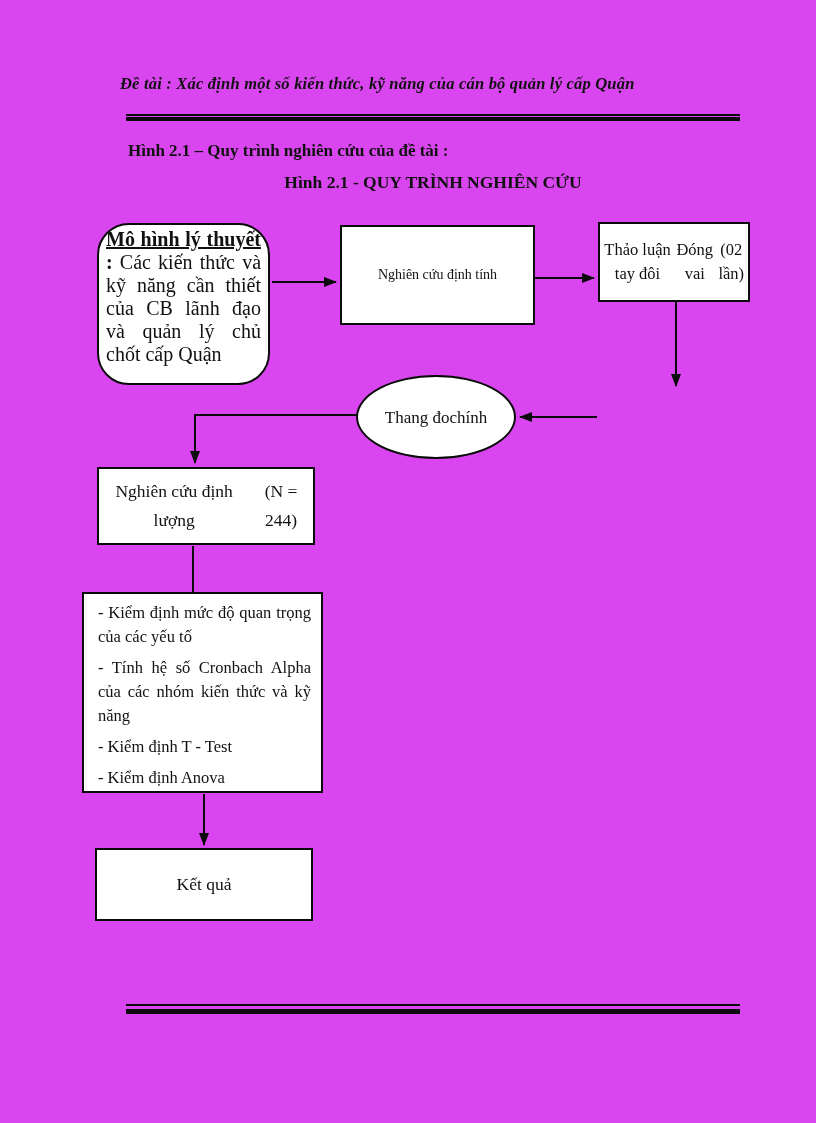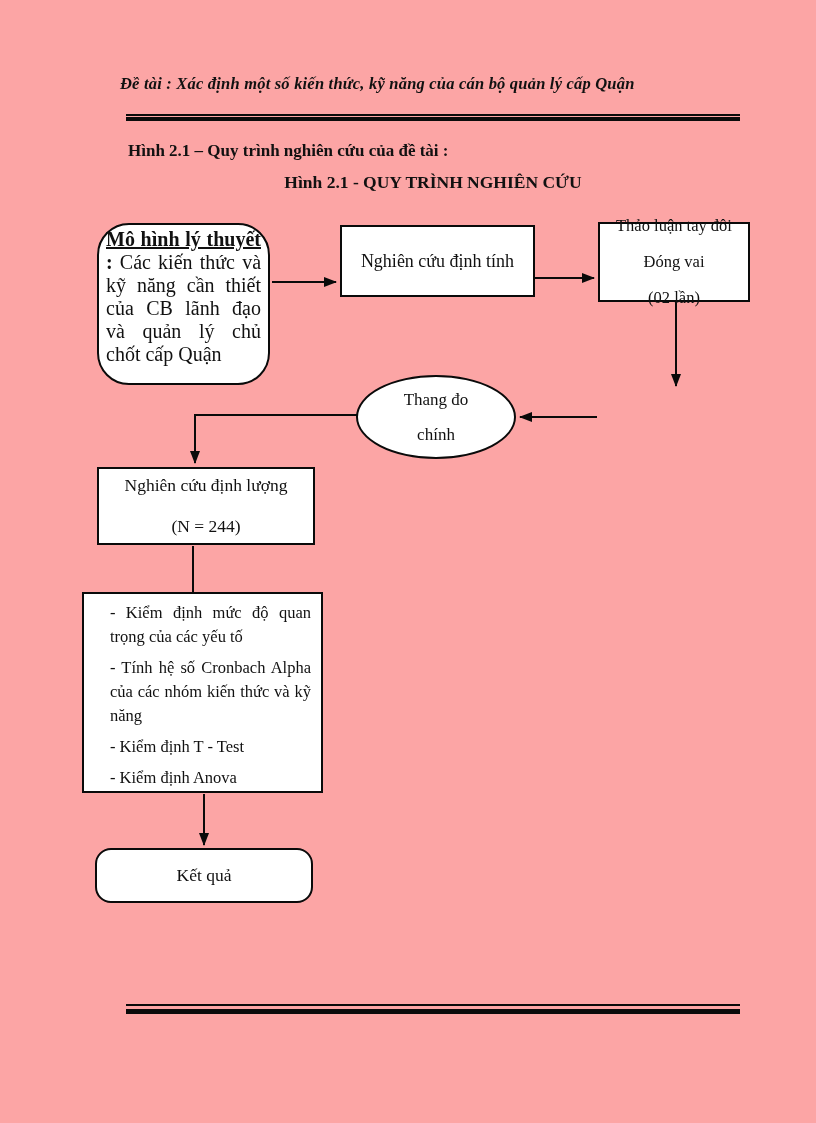--- a/index.html
+++ b/index.html
@@ -1,20 +1,20 @@
 <!DOCTYPE html>
 <html lang="vi"><head>
 <meta charset="utf-8">
 <style>
   html,body{margin:0;padding:0;background:#e8e8e8;}
   .page{
     position:relative;
     width:816px;height:1123px;
     margin:0 auto;
-    background:#fca5a5;
+    background:#d946ef;
     font-family:"Liberation Serif","DejaVu Serif",serif;
     color:#111111;
     overflow:hidden;
   }
   .abs{position:absolute;}
   
   .header-title{
     left:120px;top:74px;width:620px;
     font-size:16.5px;font-weight:bold;font-style:italic;
     letter-spacing:0.2px;white-space:nowrap;
@@ -33,48 +33,47 @@
     left:126px;top:172px;width:614px;
     font-size:17.5px;font-weight:bold;text-align:center;white-space:nowrap;
   }
   
   .fc-box{
     box-sizing:border-box;
     border:2px solid #0a0a0a;
     background:#ffffff;
   }
   .center-box{
-    display:flex;flex-direction:column;
+    display:flex;flex-direction:row;
     align-items:center;justify-content:center;
     text-align:center;
-    gap:12px;
   }
   .theory-box{
     left:97px;top:223px;width:173px;height:162px;
     padding:3px 7px 0 7px;
     font-size:20px;line-height:23px;text-align:justify;border-radius:32px;
   }
   .theory-title{font-weight:bold;text-decoration:underline;}
   .theory-suffix{font-weight:bold;}
-  .qualitative-box{left:340px;top:225px;width:195px;height:72px;font-size:18px;}
+  .qualitative-box{left:340px;top:225px;width:195px;height:100px;font-size:14px;}
   .discussion-box{left:598px;top:222px;width:152px;height:80px;font-size:16.5px;line-height:24px;}
   .adjust-box{left:597px;top:389px;width:148px;height:54px;font-size:18px;}
   .scale-ellipse{
     left:356px;top:375px;width:160px;height:84px;
     border-radius:50%;
     font-size:17px;line-height:23px;
   }
   .quant-box{left:97px;top:467px;width:218px;height:78px;font-size:17.5px;line-height:29px;}
   .analysis-box{
     left:82px;top:592px;width:241px;height:201px;
     padding:7px 10px 0 10px;
     font-size:16.5px;line-height:24px;text-align:justify;
   }
-  .analysis-box p{margin:0 0 7px 16px;}
-  .result-box{left:95px;top:848px;width:218px;height:55px;font-size:17.5px;border-radius:16px;}
+  .analysis-box p{margin:0 0 7px 4px;}
+  .result-box{left:95px;top:848px;width:218px;height:73px;font-size:17.5px;}
   
   .connectors{left:0;top:0;width:816px;height:1123px;pointer-events:none;}
   
   .footer-rule{
     left:126px;top:1004px;width:614px;height:10px;
     box-sizing:border-box;
     border-top:2px solid #0a0a0a;border-bottom:5px solid #0a0a0a;
   }
   .page-number{
     left:126px;top:1030px;width:584px;

